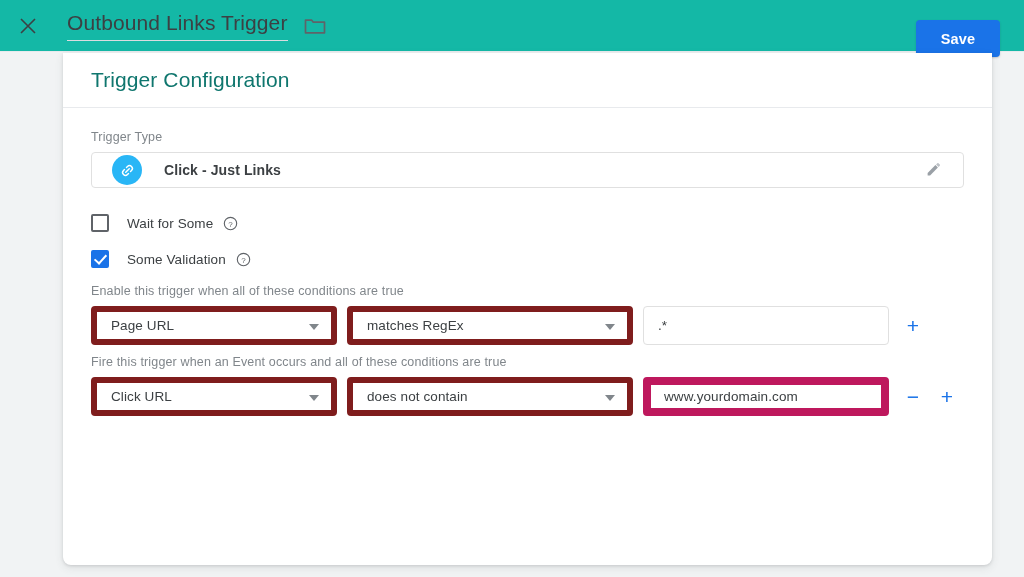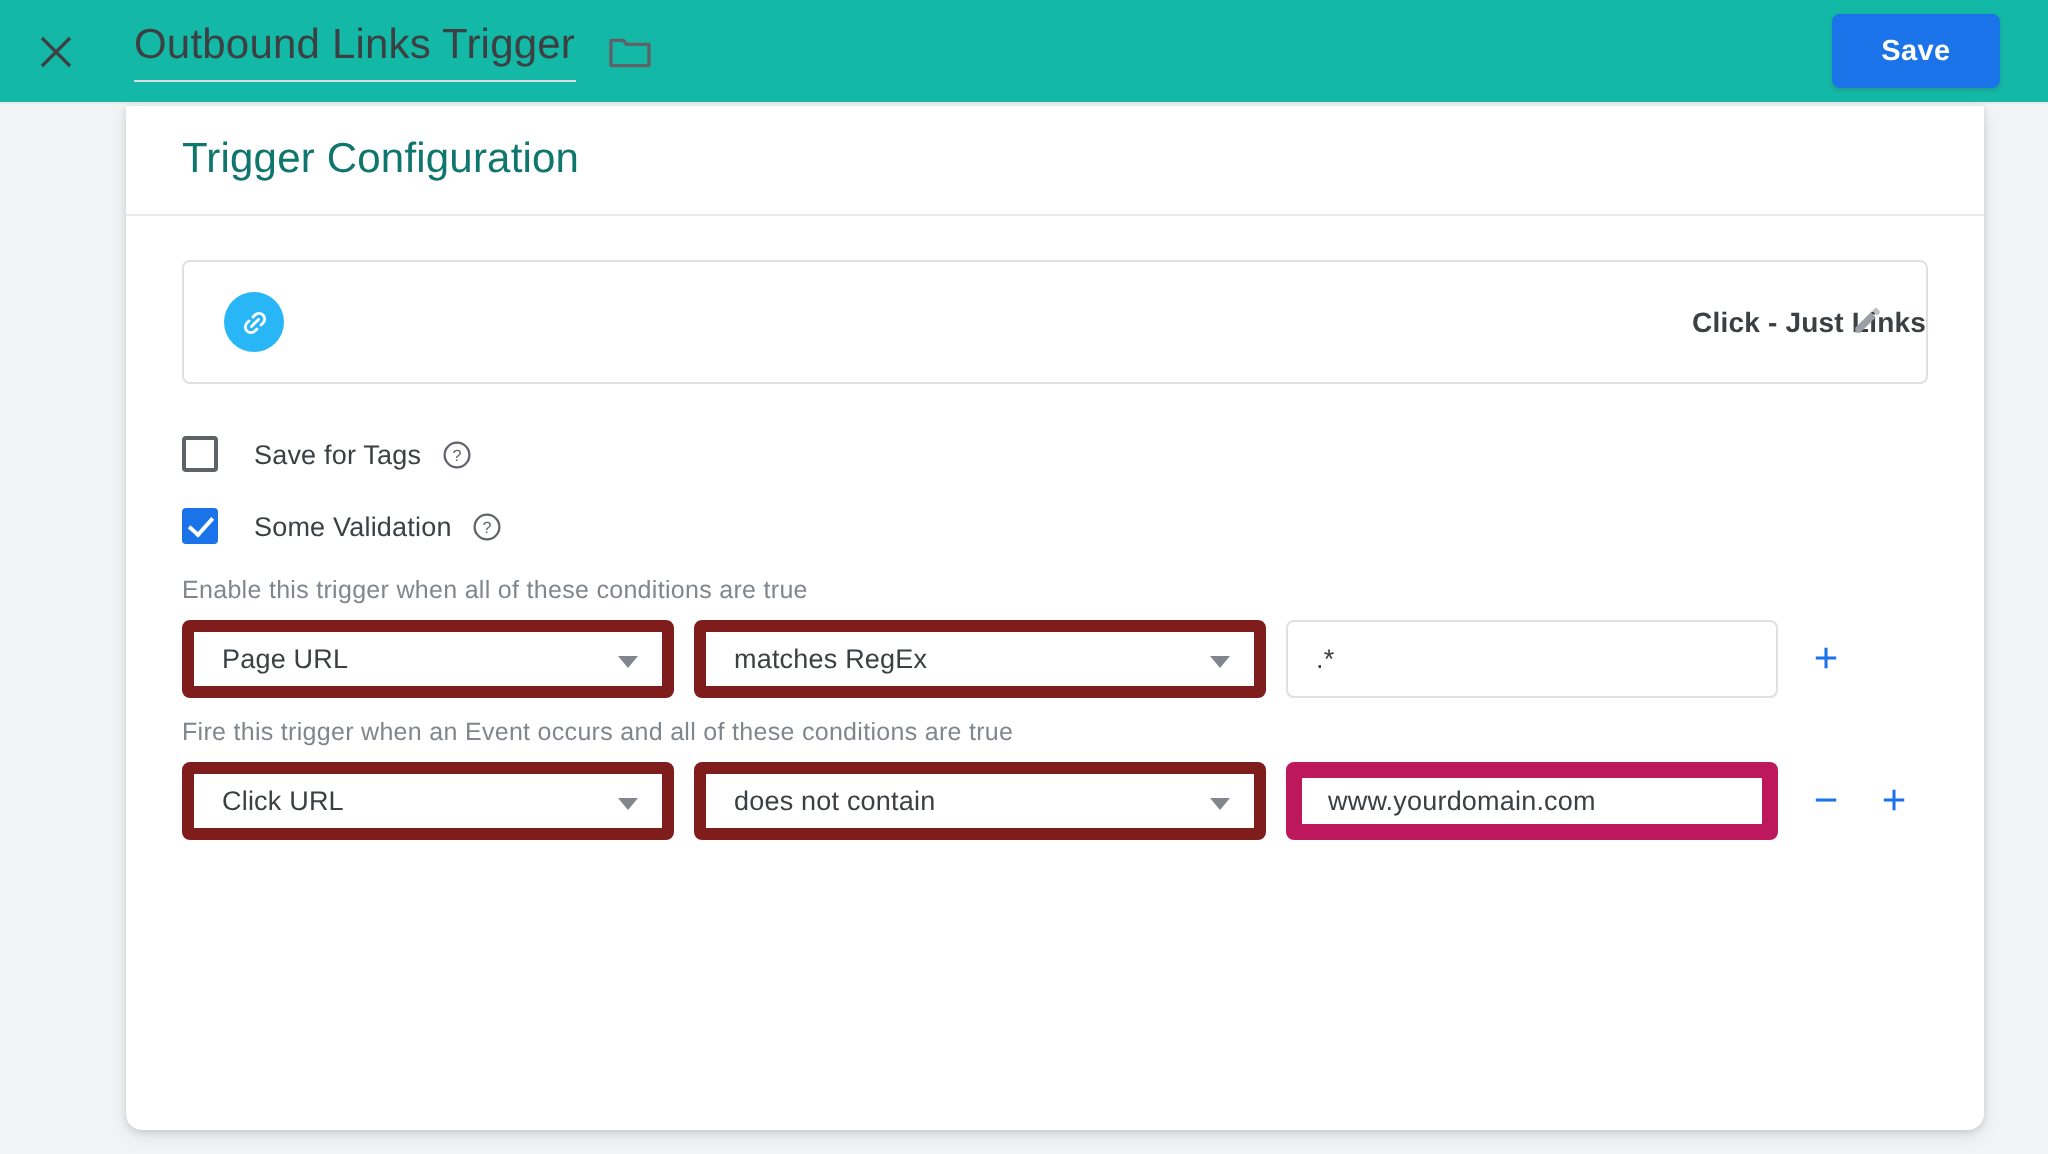--- a/index.html
+++ b/index.html
@@ -52,21 +52,21 @@
   }
   .folder-icon {
     margin-left: 16px;
     width: 22px; height: 22px;
     display: flex; align-items: center; justify-content: center;
     cursor: pointer;
   }
   .save-btn {
     position: absolute;
     right: 24px;
-    top: 7px;
+    top: 20px;
     height: 37px;
     min-width: 84px;
     padding: 0 22px;
     background: #1a73e8;
     color: #ffffff;
     border: none;
     border-radius: 4px;
     font-family: "Liberation Sans", sans-serif;
     font-size: 14.5px;
     font-weight: bold;
@@ -106,29 +106,28 @@
   .field-label {
     font-size: 12.5px;
     color: #80868b;
     letter-spacing: .15px;
     margin-bottom: 8px;
   }
 
   
   .trigger-type-box {
     position: relative;
-    height: 62px;
+    height: 36px;
     border: 1px solid #e0e0e0;
     border-radius: 4px;
     display: flex;
     align-items: center;
     padding-left: 20px;
     background: #fff;
     cursor: pointer;
-    justify-content: space-between;
   }
   .tt-icon {
     width: 30px; height: 30px;
     border-radius: 50%;
     background: #29b6f6;
     display: flex; align-items: center; justify-content: center;
     flex: none;
   }
   .tt-label {
     margin-left: 22px;
@@ -314,20 +313,21 @@
 </div>
 
 <div class="card">
 
   <div class="card-header">
     <div class="card-header-title">Trigger Configuration</div>
   </div>
 
   <div class="card-body">
 
+    <div class="field-label">Trigger Type</div>
 
     <div class="trigger-type-box">
       <div class="tt-icon">
         <svg width="17" height="17" viewBox="0 0 24 24" aria-hidden="true">
           <g transform="rotate(-45 12 12)">
             <path d="M10 8 H8 a4 4 0 0 0 0 8 h2" fill="none" stroke="#ffffff" stroke-width="2" stroke-linecap="round"></path>
             <path d="M14 8 h2 a4 4 0 0 1 0 8 h-2" fill="none" stroke="#ffffff" stroke-width="2" stroke-linecap="round"></path>
             <path d="M8.5 12 H15.5" fill="none" stroke="#ffffff" stroke-width="2" stroke-linecap="round"></path>
           </g>
         </svg>
@@ -337,21 +337,21 @@
         <svg width="18" height="18" viewBox="0 0 24 24" aria-hidden="true">
           <path d="M3.5 17.2 V20.5 H6.8 L17.2 10.1 L13.9 6.8 Z" fill="#9aa0a6"></path>
           <path d="M19.7 7.6 a1.1 1.1 0 0 0 0-1.6 l-1.7-1.7 a1.1 1.1 0 0 0-1.6 0 l-1.6 1.6 3.3 3.3 z" fill="#bdc1c6"></path>
         </svg>
       </div>
     </div>
 
     <div class="mt-20">
       <div class="checkrow">
         <div class="cb"></div>
-        <div class="cb-label">Save for Tags</div>
+        <div class="cb-label">Wait for Some</div>
         <div class="help-icon">
           <svg width="15" height="15" viewBox="0 0 16 16" aria-hidden="true">
             <circle cx="8" cy="8" r="6.6" fill="none" stroke="#5f6368" stroke-width="1.2"></circle>
             <text x="8" y="11.4" text-anchor="middle" font-size="8.6" font-family="Liberation Sans, sans-serif" fill="#5f6368">?</text>
           </svg>
         </div>
       </div>
 
       <div class="checkrow" style="margin-top:6px;">
         <div class="cb checked"></div>

